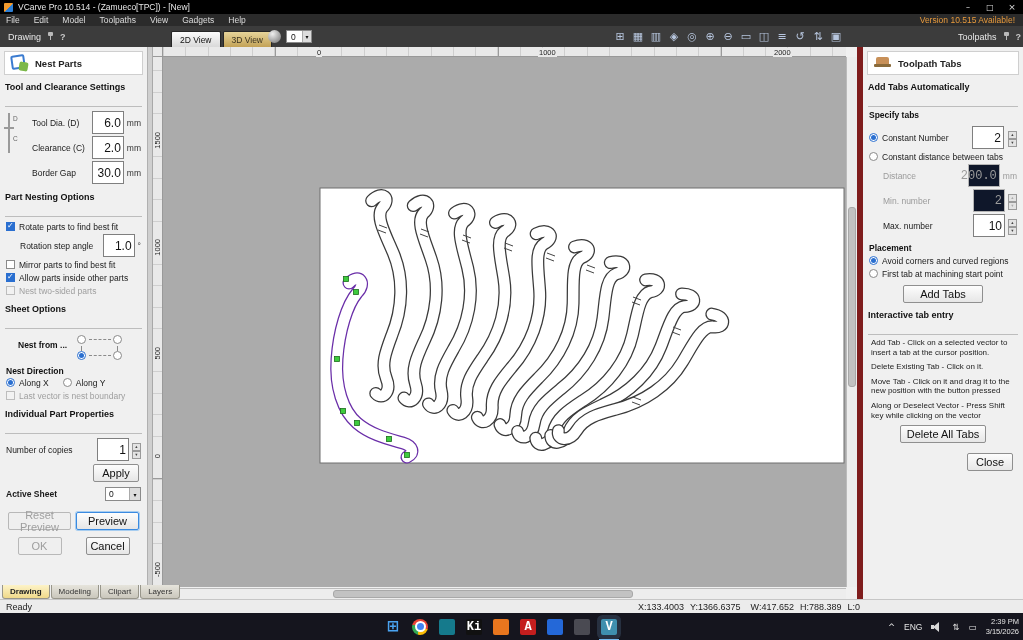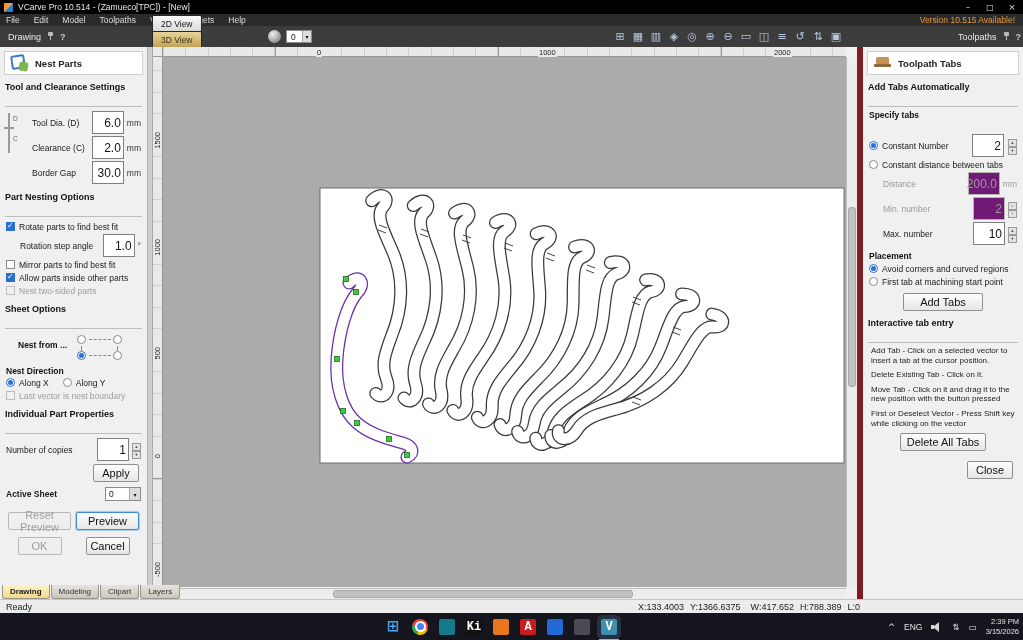--- a/index.html
+++ b/index.html
@@ -19,21 +19,21 @@
   .menu-item{font-size:8.5px;cursor:default;}
   .version{margin-left:auto;padding-right:8px;color:#e89a3c;font-size:8.5px;}
 
   
   .toolrow{position:absolute;left:0;top:26px;width:1023px;height:21px;background:#3c3c3c;}
   .drv{position:absolute;left:8px;top:0;height:21px;display:flex;align-items:center;gap:6px;color:#e8e8e8;font-size:9px;}
   .pin{width:7px;height:9px;position:relative;display:inline-block;}
   .pin::before{content:"";position:absolute;left:1px;top:0;width:5px;height:4px;background:#b9b9b9;border-radius:1px;}
   .pin::after{content:"";position:absolute;left:3px;top:4px;width:1px;height:4px;background:#b9b9b9;}
   .hlp{color:#c9c9c9;font-weight:bold;font-size:9px;}
-  .vtabs{position:absolute;left:152px;bottom:0;display:flex;flex-direction:column;}
+  .vtabs{position:absolute;left:171px;bottom:0;display:flex;}
   .vtab{height:16px;padding:0 8px;font-size:8.5px;display:flex;align-items:center;background:linear-gradient(#6e6e6e,#4c4c4c);color:#d8d8d8;border:1px solid #262626;border-bottom:none;margin-right:2px;border-radius:2px 2px 0 0;}
   .vtab.active{background:linear-gradient(#fbfbfb,#d9d9d9);color:#111;}
   .vtab.tab3d{background:linear-gradient(#e6d49a,#c3a256);color:#3a3320;}
   .sphere{position:absolute;left:268px;top:4px;width:13px;height:13px;border-radius:50%;background:radial-gradient(circle at 35% 30%,#efefef,#6f6f6f);}
   .layerbox{position:absolute;left:286px;top:4px;width:26px;height:13px;background:#fff;border:1px solid #8a8a8a;display:flex;align-items:center;font-size:8.5px;padding-left:4px;color:#111;}
   .layerbox .dd{margin-left:auto;width:9px;height:100%;background:#dcdcdc;border-left:1px solid #aaa;font-size:6px;display:flex;align-items:center;justify-content:center;font-family:"DejaVu Sans",sans-serif;}
   .ticons{position:absolute;left:612px;top:2px;display:flex;gap:2px;}
   .ticon{width:16px;height:16px;display:flex;align-items:center;justify-content:center;color:#b7c6de;font-size:11px;font-family:"DejaVu Sans",sans-serif;border-radius:2px;}
   .tp-head{position:absolute;left:958px;top:0;height:21px;display:flex;align-items:center;gap:6px;color:#e8e8e8;font-size:9px;}
 
@@ -45,21 +45,21 @@
   .nest-icon{width:18px;height:16px;position:relative;flex:0 0 18px;}
   .nest-icon::before{content:"";position:absolute;left:0;top:0;width:10px;height:10px;border:2px solid #3a7bd0;border-radius:2px;transform:rotate(-8deg);}
   .nest-icon::after{content:"";position:absolute;right:1px;bottom:0;width:9px;height:9px;background:#7cb84a;border-radius:2px;transform:rotate(10deg);}
   .tabs-icon{width:18px;height:14px;position:relative;flex:0 0 18px;}
   .tabs-icon::before{content:"";position:absolute;left:2px;top:1px;width:13px;height:7px;background:#c89058;border-radius:2px 2px 0 0;}
   .tabs-icon::after{content:"";position:absolute;left:0;top:8px;width:17px;height:3px;background:#8a6a3a;border-radius:1px;}
   .sec-t{font-size:9px;font-weight:bold;margin:7px 5px 3px 5px;padding-bottom:14px;border-bottom:1px solid #bdbdbd;color:#111;}
   .frow{display:flex;align-items:center;gap:3px;padding:1px 6px;min-height:14px;font-size:8.5px;}
   .flab{color:#1a1a1a;}
   .num{width:28px;height:23px;border:1px solid #7f7f7f;background:#fff;font-size:12px;display:inline-flex;align-items:center;justify-content:flex-end;padding-right:2px;color:#111;padding-left:28px;}
-  .num.dis{color:#9b9b9b;background:#701a75;border-color:#b5b5b5;}
+  .num.dis{color:#9b9b9b;background:#0f172a;border-color:#b5b5b5;font-family:Liberation Mono, monospace;}
   .unit{color:#333;}
   .spin{display:inline-flex;flex-direction:column;width:9px;height:13px;}
   .spin i{flex:1;font-style:normal;font-size:4.5px;line-height:6px;text-align:center;color:#444;background:#e3e3e3;border:1px solid #9a9a9a;font-family:"DejaVu Sans",sans-serif;}
   .spin.dis i{color:#aaa;}
   .crow{display:flex;align-items:center;gap:4px;padding:1px 6px;min-height:13px;font-size:8.5px;}
   .clab{color:#1a1a1a;}
   .crow.disabled .clab{color:#9e9e9e;}
   .cb{width:9px;height:9px;border:1px solid #8a8a8a;background:#fff;display:inline-block;position:relative;flex:0 0 9px;}
   .cb.checked{background:#2a6fd0;border-color:#2a6fd0;}
   .cb.checked::after{content:"✓";color:#fff;font-size:8px;position:absolute;left:0;top:-2px;font-family:"DejaVu Sans",sans-serif;}
@@ -396,21 +396,21 @@
     <div class="hthumb"></div>
   </div>
 
 <div class="rpanel">
   <div class="phead">
     <span class="tabs-icon"></span>
     <span>Toolpath Tabs</span>
   </div>
 
   <div class="sec-t">Add Tabs Automatically</div>
-  <div class="blab" style="margin:3px 6px 13px 6px">Specify tabs</div>
+  <div class="blab" style="margin:3px 6px 5px 6px">Specify tabs</div>
   <div class="crow">
     <span class="rad sel"></span>
     <span class="clab" style="flex:1">Constant Number</span>
     <span class="num" style="width:20px">2</span>
     <span class="spin">
         <i>▴</i>
         <i>▾</i>
       </span>
   </div>
   <div class="crow">
@@ -448,21 +448,21 @@
     <span class="clab">First tab at machining start point</span>
   </div>
   <button class="btn centerbtn" style="display:flex">Add Tabs</button>
 
   <div class="sec-t">Interactive tab entry</div>
   <div>
 
   <p class="instr">Add Tab - Click on a selected vector to insert a tab at the cursor position.</p>
       <p class="instr">Delete Existing Tab - Click on it.</p>
       <p class="instr">Move Tab - Click on it and drag it to the new position with the button pressed</p>
-      <p class="instr">First or Deselect Vector - Press Shift key while clicking on the vector</p>
+      <p class="instr">Along or Deselect Vector - Press Shift key while clicking on the vector</p>
     </div>
   <button class="btn centerbtn" style="display:flex;width:86px">Delete All Tabs</button>
   <button class="btn closebtn" style="display:flex">Close</button>
 </div>
 
 <div class="btabs">
 
 <span class="btab active">Drawing</span>
     <span class="btab">Modeling</span>
     <span class="btab">Clipart</span>

